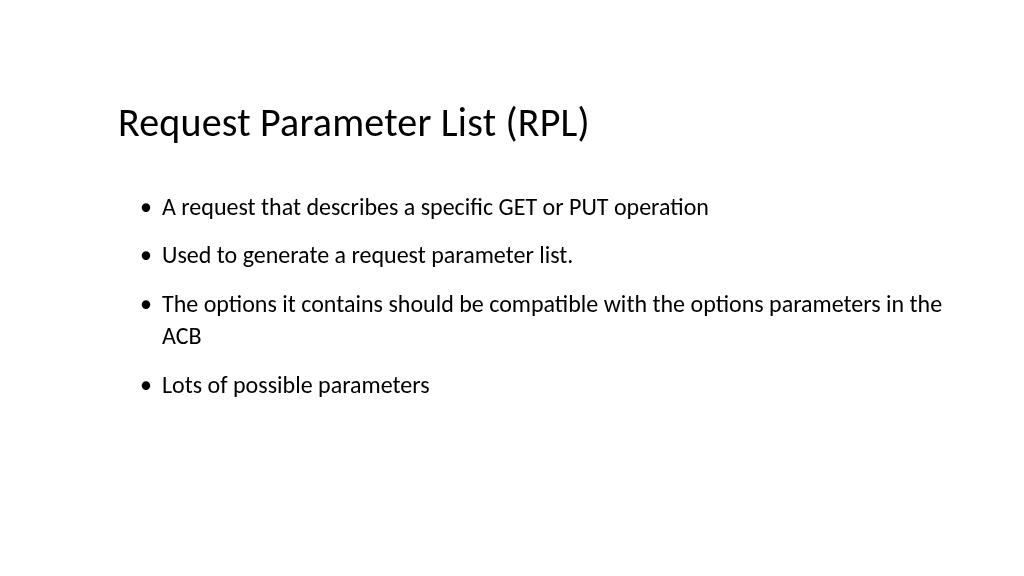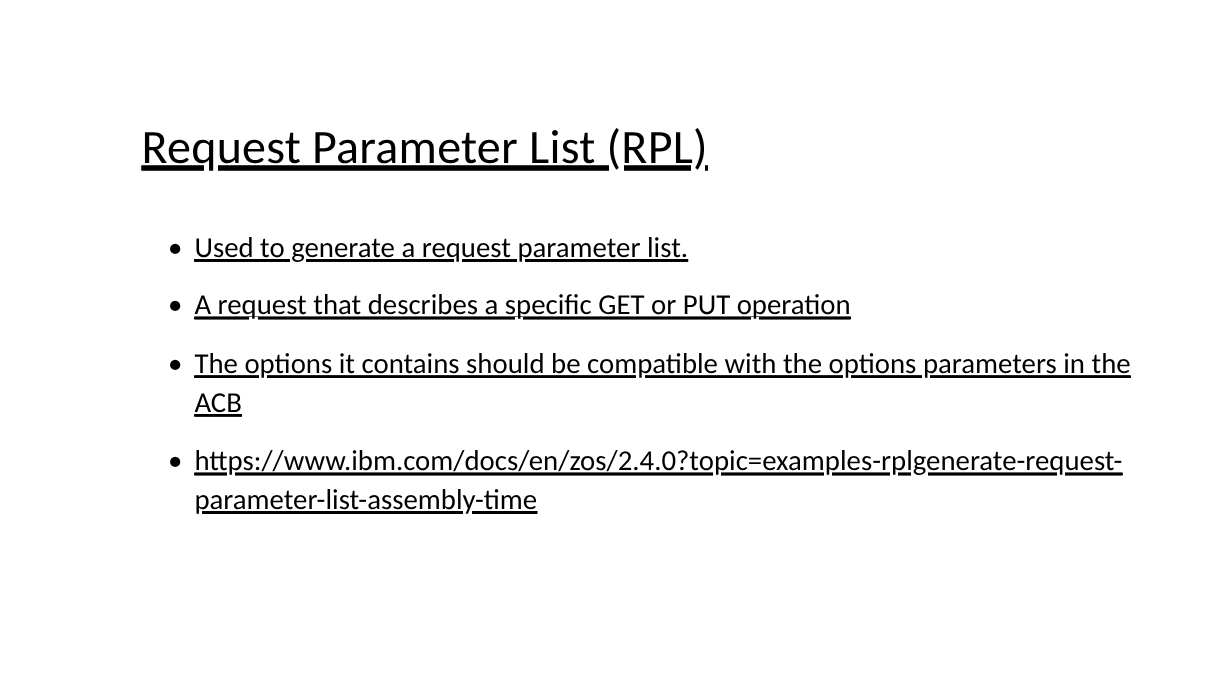--- a/index.html
+++ b/index.html
@@ -1,19 +1,18 @@
 <!DOCTYPE html>
 <html><head>
   <meta charset="utf-8">
   <style>
     * {
       margin: 16px;
       padding: 0;
       box-sizing: border-box;
-      text-decoration: underline;
     }
     body {
       width: 1024px;
       height: 576px;
       background: #ffffff;
       font-family: Calibri, "Segoe UI", Arial, sans-serif;
       color: #000000;
       padding: 50px 70px 40px 70px;
       overflow: hidden;
     }
@@ -42,17 +41,17 @@
       top: 0;
       font-size: 24px;
     }
   </style>
 </head>
 <body>
 
 <h1 class="title">Request Parameter List (RPL)</h1>
 
 <ul class="bullet-list">
+  <li>A request that describes a specific GET or PUT operation</li>
   <li>Used to generate a request parameter list.</li>
-  <li>A request that describes a specific GET or PUT operation</li>
   <li>The options it contains should be compatible with the options parameters in the ACB</li>
-  <li>https://www.ibm.com/docs/en/zos/2.4.0?topic=examples-rplgenerate-request-parameter-list-assembly-time</li>
+  <li>Lots of possible parameters</li>
 </ul>
 
 </body></html>

